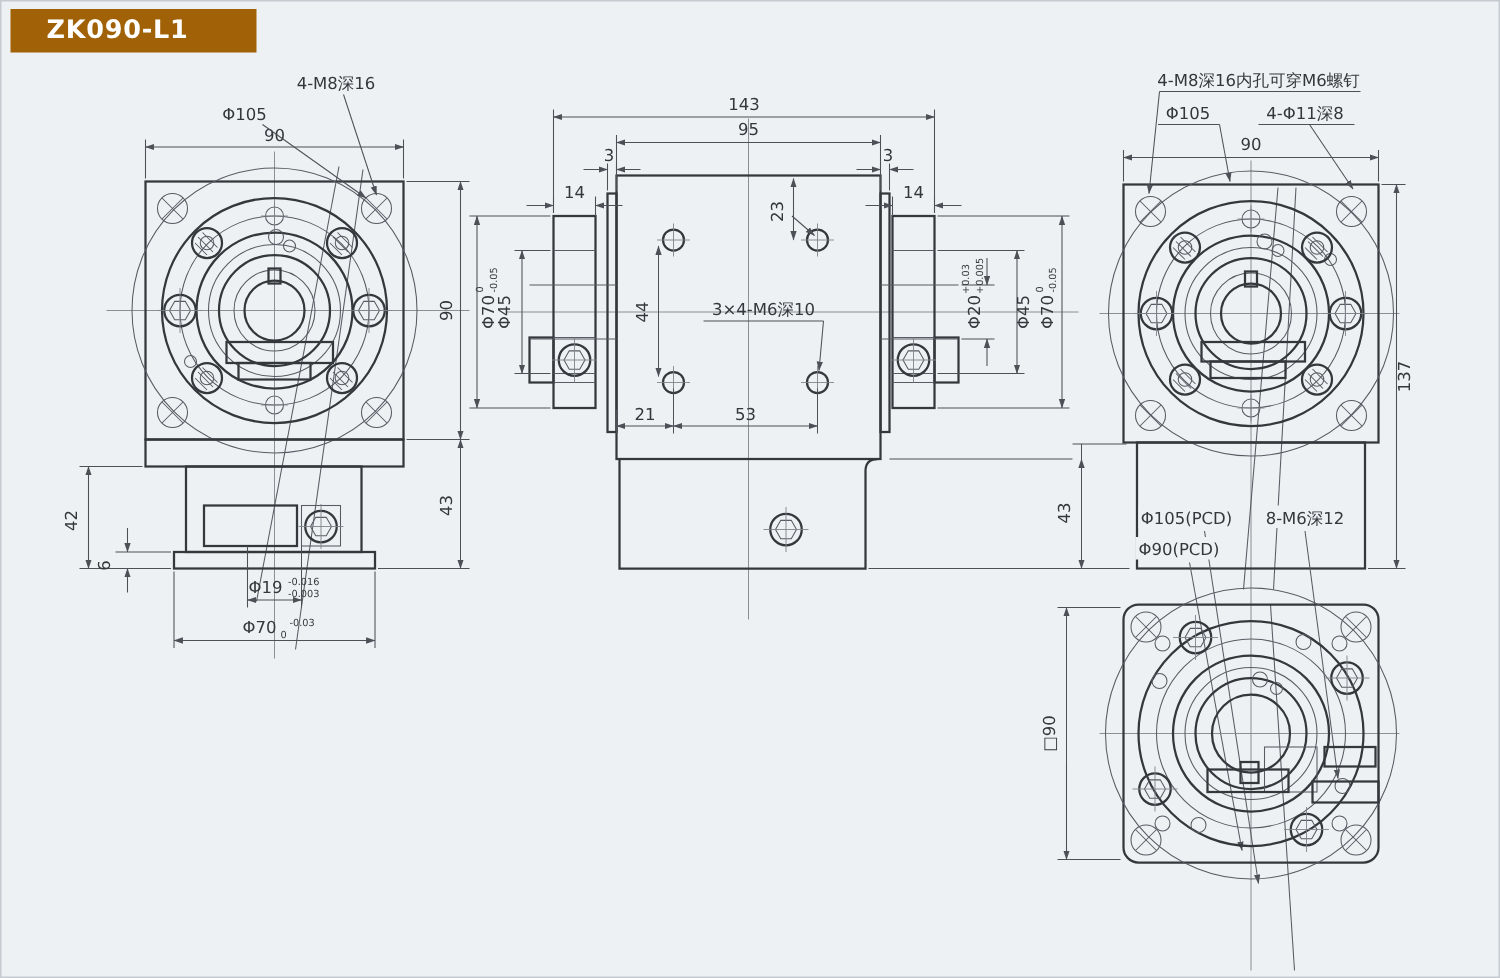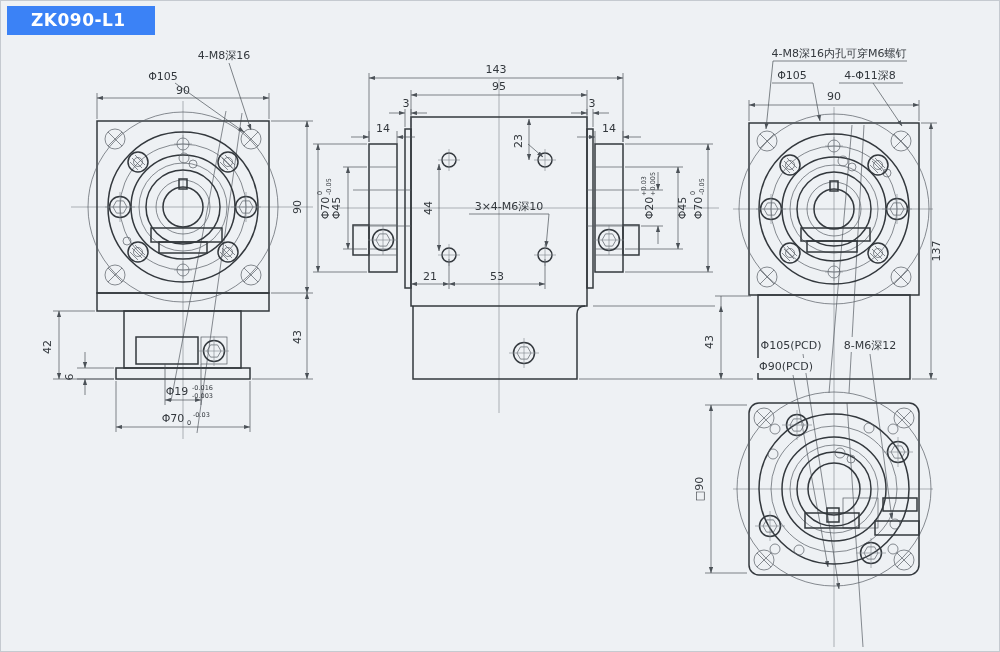--- a/index.html
+++ b/index.html
@@ -1,17 +1,17 @@
 <!DOCTYPE html>
 <html><head>
 <meta charset="utf-8">
 <style>
   html,body{margin:0;padding:0;background:#dfe3e8;}
   #stage{position:relative;width:1000px;height:652px;background:#eef1f4;border:1px solid #c5cad0;box-sizing:border-box;overflow:hidden;font-family:"DejaVu Sans","Liberation Sans",sans-serif;}
-  #badge{position:absolute;left:6px;top:5px;width:148px;height:29px;background:#3b82f6;color:#ffffff;font-size:17px;font-weight:bold;line-height:29px;padding-left:24px;box-sizing:border-box;letter-spacing:.5px;}
+  #badge{position:absolute;left:6px;top:5px;width:164px;height:29px;background:#a16207;color:#ffffff;font-size:17px;font-weight:bold;line-height:29px;padding-left:24px;box-sizing:border-box;letter-spacing:.5px;}
   svg{position:absolute;left:0;top:0;}
   .ol{fill:none;stroke:#33383d;stroke-width:1.5;}
   .tl{fill:none;stroke:#565c63;stroke-width:.7;}
   .cl{fill:none;stroke:#7d848b;stroke-width:.6;}
   .dim{fill:none;stroke:#4b5157;stroke-width:.7;}
   text{fill:#33383d;font-size:11px;font-family:"DejaVu Sans","Liberation Sans",sans-serif;}
   text.s{font-size:6.5px;}
   text.m{text-anchor:middle;}
 </style>
 </head>

